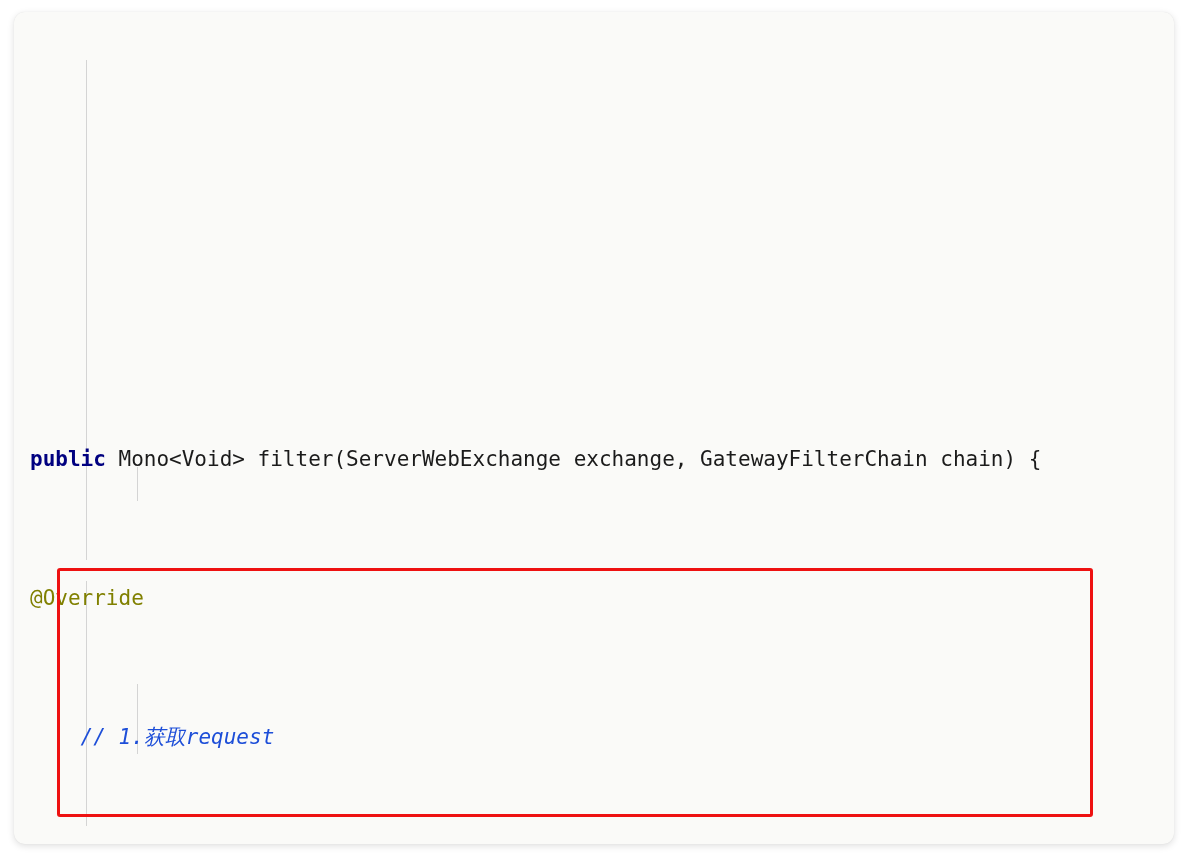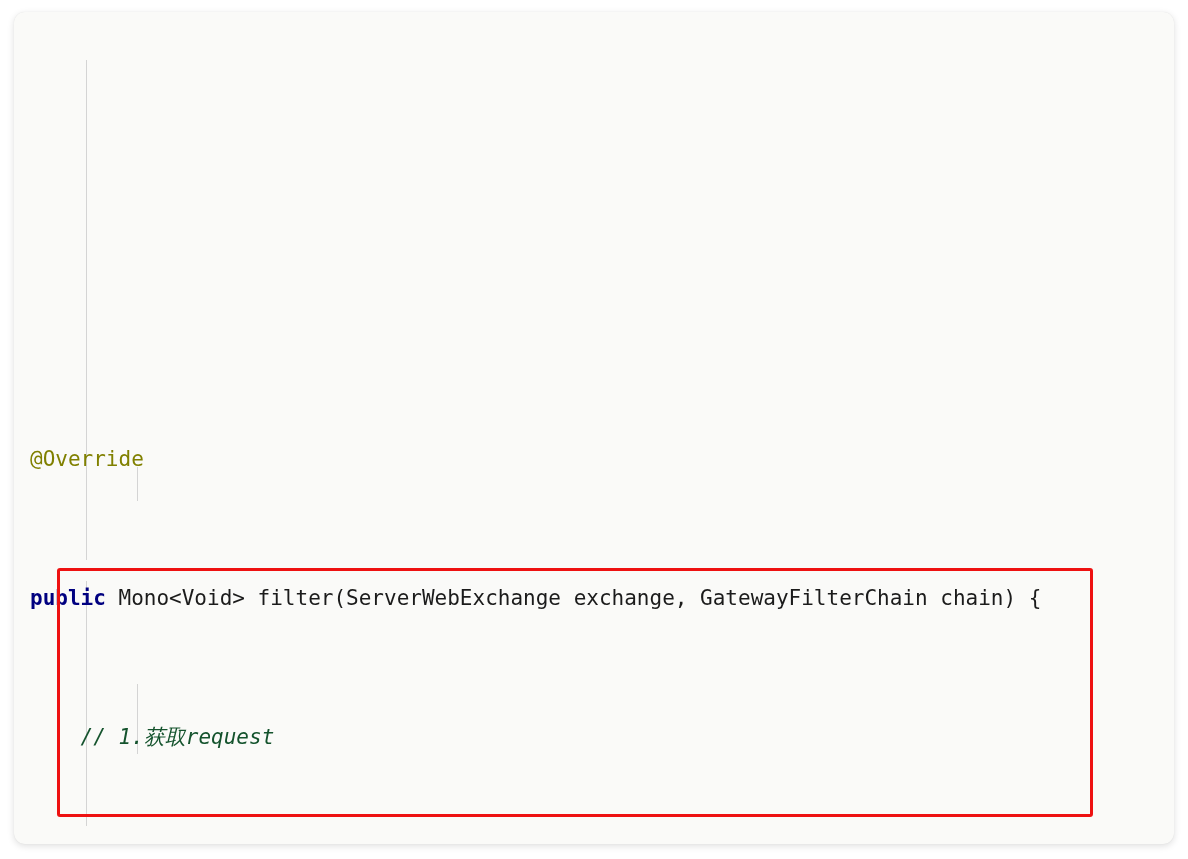--- a/index.html
+++ b/index.html
@@ -47,21 +47,21 @@
   .ln {
     position: relative;
     height: 34.7px;
     padding-left: 16px;
     white-space: pre;
   }
 
   
   .kw      { color: #000080; font-weight: bold; }
   .anno    { color: #808000; }
-  .cmt     { color: #14532d; font-style: italic; }
+  .cmt     { color: #1d4ed8; font-style: italic; }
   .plain   { color: #1b1b1b; }
 
   
   .guide {
     position: absolute;
     width: 1px;
     background: #d4d4d4;
   }
 
   
@@ -88,23 +88,23 @@
 
       
       <div class="guide" style="left:72px; top:48px; height:500px;"></div>
       
       <div class="guide" style="left:123px; top:455px; height:34px;"></div>
       
       <div class="guide" style="left:72px; top:569px; height:245px;"></div>
       
       <div class="guide" style="left:123px; top:672px; height:70px;"></div>
 
+      <div class="ln"><span class="kw">public</span><span class="plain"> Mono&lt;Void&gt; filter(ServerWebExchange exchange, GatewayFilterChain chain) {</span></div>
+
       <div class="ln"><span class="anno">@Override</span></div>
-
-      <div class="ln"><span class="kw">public</span><span class="plain"> Mono&lt;Void&gt; filter(ServerWebExchange exchange, GatewayFilterChain chain) {</span></div>
 
       <div class="ln">    <span class="cmt">// 1.获取request</span></div>
 
       
 
       
 
       
 
       

